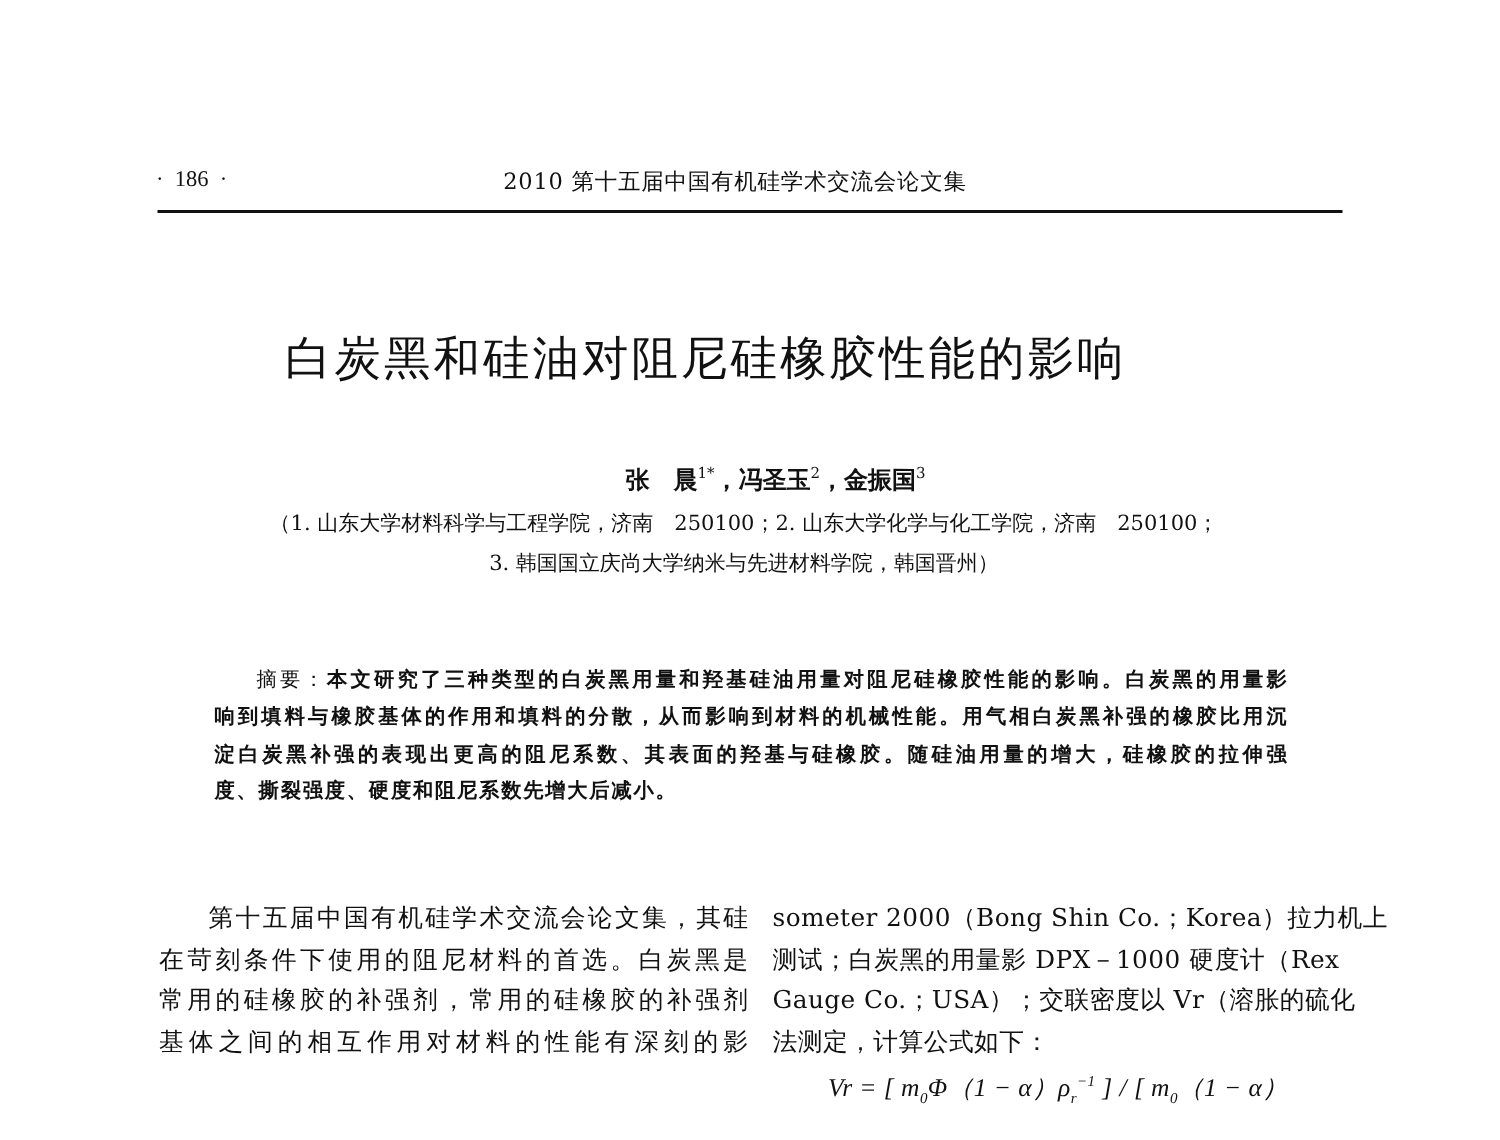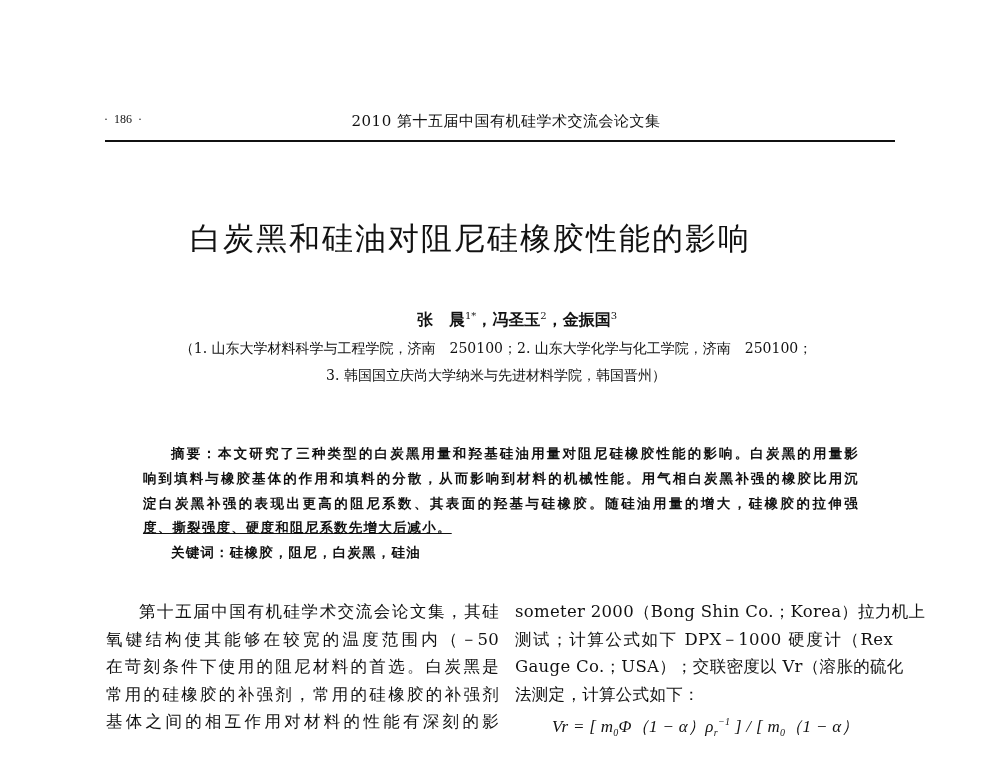--- a/index.html
+++ b/index.html
@@ -11,26 +11,26 @@
       width: 1000px;
       height: 760px;
       position: relative;
       overflow: hidden;
       color: #111;
       font-family: "DejaVu Serif", "Liberation Serif", serif;
     }
     .abs { position: absolute; }
     .page-number {
       left: 104px; top: 112px;
-      font-size: 12px;
+      font-size: 15px;
       white-space: pre;
       font-family: "Liberation Serif", serif;
     }
     .running-head {
-      left: 16px; width: 980px; top: 112px;
+      left: 0; width: 980px; top: 112px;
       text-align: center;
       font-size: 15px;
       letter-spacing: 0.5px;
     }
     .header-rule {
       left: 105px; top: 140px;
       width: 790px; height: 0;
       border-top: 2px solid #111;
     }
     .paper-title {
@@ -59,21 +59,21 @@
 
     .abstract {
       left: 143px; width: 716px; top: 441px;
       font-size: 13.5px;
       line-height: 24.8px;
       font-weight: bold;
       text-align: justify;
       letter-spacing: 1.2px;
     }
     .abstract .indent { text-indent: 28px; }
-    .abstract .label { font-weight: bold; }
+    .abstract .label { font-weight: normal; }
 
     .column {
       top: 598px;
       font-size: 16.5px;
       line-height: 27.6px;
       text-align: justify;
       letter-spacing: 0.3px;
     }
     .col-left { left: 106px; width: 393px; }
     .col-right { left: 515px; width: 378px; }
@@ -101,31 +101,29 @@
   <span>张　晨</span><sup>1*</sup><span>，</span><span>冯圣玉</span><sup>2</sup><span>，</span><span>金振国</span><sup>3</sup>
 </div>
 
 <div class="abs affil affil-1">（1. 山东大学材料科学与工程学院，济南　250100；2. 山东大学化学与化工学院，济南　250100；</div>
 <div class="abs affil affil-2">3. 韩国国立庆尚大学纳米与先进材料学院，韩国晋州）</div>
 
 <div class="abs abstract">
   <span class="line indent"><span class="label">摘要：</span><span>本文研究了三种类型的白炭黑用量和羟基硅油用量对阻尼硅橡胶性能的影响。白炭黑的用量影</span></span>
   <span class="line">响到填料与橡胶基体的作用和填料的分散，从而影响到材料的机械性能。用气相白炭黑补强的橡胶比用沉</span>
   <span class="line">淀白炭黑补强的表现出更高的阻尼系数、其表面的羟基与硅橡胶。随硅油用量的增大，硅橡胶的拉伸强</span>
-  <span class="line" style="text-align-last:left;text-decoration:underline;">度、撕裂强度、硬度和阻尼系数先增大后减小。</span>
-  <span class="line indent" style="text-align-last:left;"><span class="label">关键词：</span><span>硅橡胶，阻尼，白炭黑，硅油</span></span>
+  <span class="line" style="text-align-last:left;">度、撕裂强度、硬度和阻尼系数先增大后减小。</span>
 </div>
 
 <div class="abs column col-left">
   <span class="line" style="padding-left:33px;">第十五届中国有机硅学术交流会论文集，其硅</span>
-  <span class="line">氧键结构使其能够在较宽的温度范围内（－50</span>
   <span class="line">在苛刻条件下使用的阻尼材料的首选。白炭黑是</span>
   <span class="line">常用的硅橡胶的补强剂，常用的硅橡胶的补强剂</span>
   <span class="line">基体之间的相互作用对材料的性能有深刻的影</span>
 </div>
 
 <div class="abs column col-right">
   <span class="line">someter 2000（Bong Shin Co.；Korea）拉力机上</span>
-  <span class="line">测试；计算公式如下 DPX－1000 硬度计（Rex</span>
+  <span class="line">测试；白炭黑的用量影 DPX－1000 硬度计（Rex</span>
   <span class="line">Gauge Co.；USA）；交联密度以 Vr（溶胀的硫化</span>
   <span class="line" style="text-align-last:left;">法测定，计算公式如下：</span>
   <span class="formula"><span>Vr</span><span> = [ m</span><sub>0</sub><span>Φ（1 − α）ρ</span><sub>r</sub><sup>−1</sup><span> ] / [ m</span><sub>0</sub><span>（1 − α）</span></span>
 </div>
 
 </body></html>

